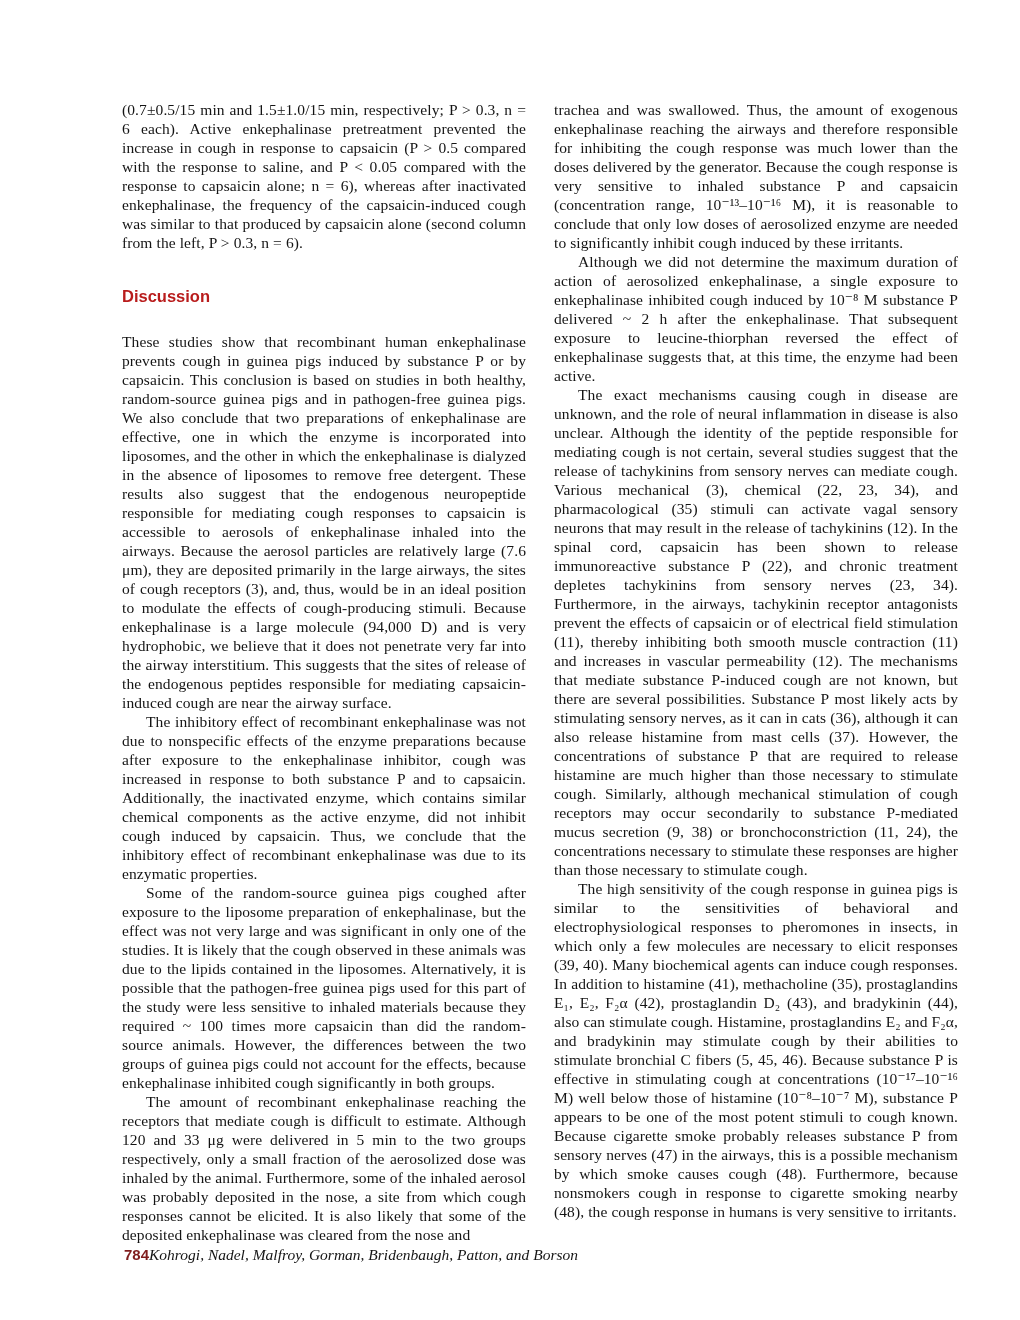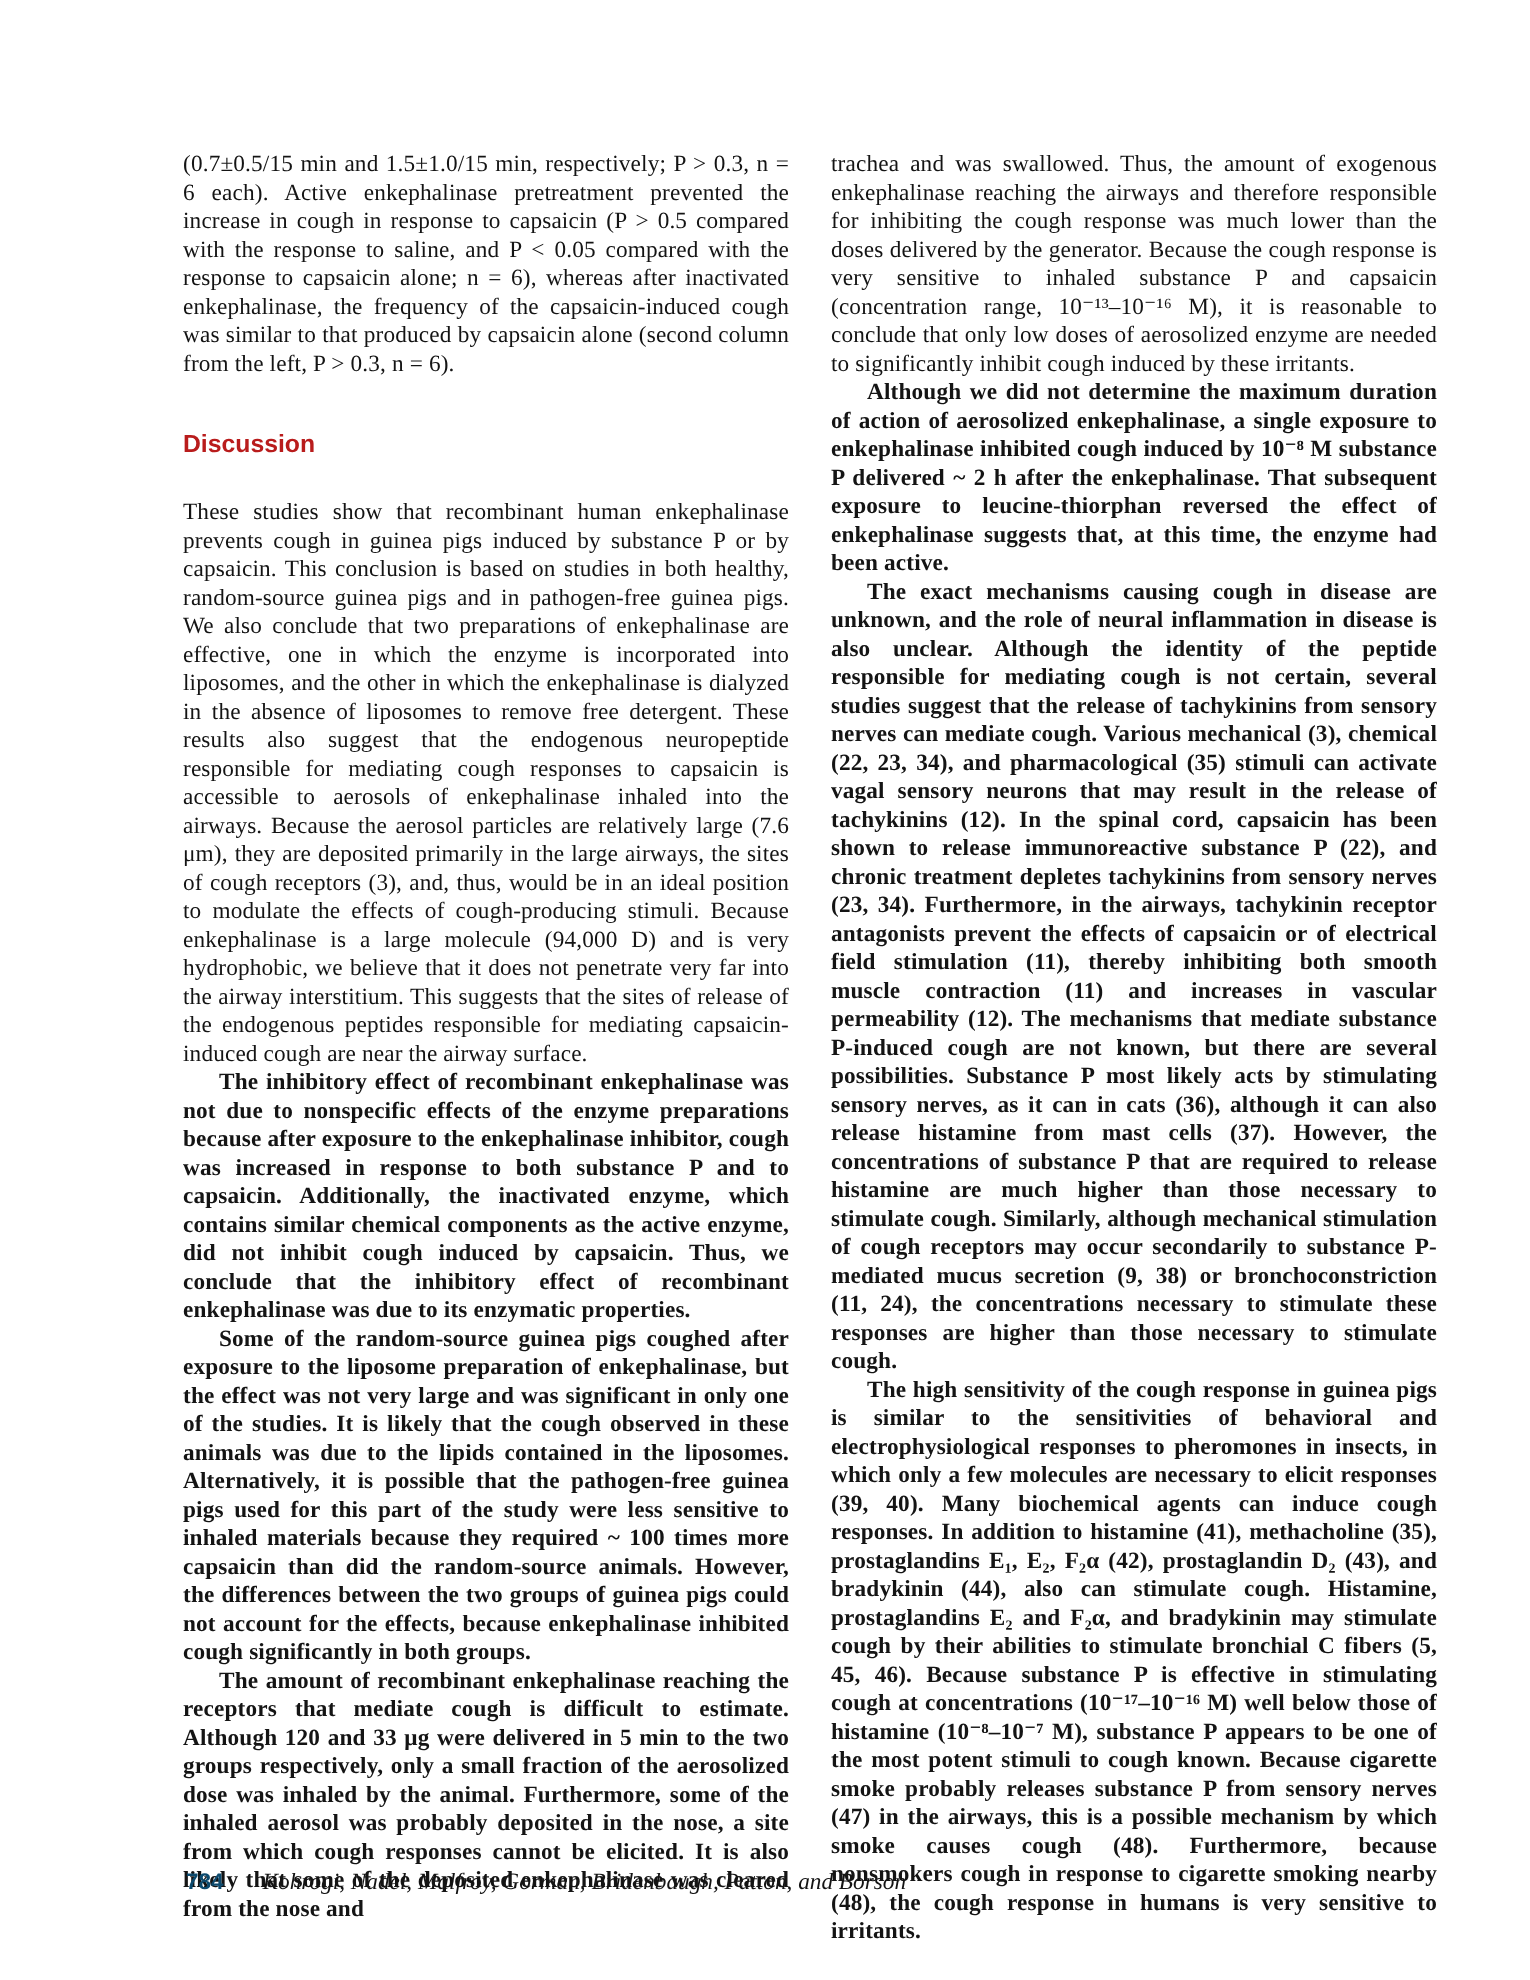--- a/index.html
+++ b/index.html
@@ -29,47 +29,45 @@
   }
   .para {
     margin: 0;
     font-size: 15.5px;
     line-height: 19px;
     text-align: justify;
     letter-spacing: 0.1px;
   }
   .para.indent {
     text-indent: 24px;
-    font-weight: bold;
   }
   .section-heading {
     font-family: "Liberation Sans", "DejaVu Sans", sans-serif;
     font-weight: 700;
     font-size: 16.5px;
     line-height: 20px;
     margin: 34px 0 26px 0;
     color: #b91c1c;
   }
   .footer {
     position: absolute;
     top: 1246px;
     left: 124px;
     width: 836px;
     white-space: nowrap;
   }
   .page-number {
     font-family: "Liberation Sans", "DejaVu Sans", sans-serif;
     font-weight: 700;
     font-size: 15px;
-    color: #0c4a6e;
+    color: #7f1d1d;
   }
   .footer-authors {
     font-style: italic;
     font-size: 15.5px;
-    margin-left: 26px;
     color: #141414;
   }
 </style>
 </head>
 <body>
 
 <div class="page">
   <div class="content">
 
     <div class="column">

